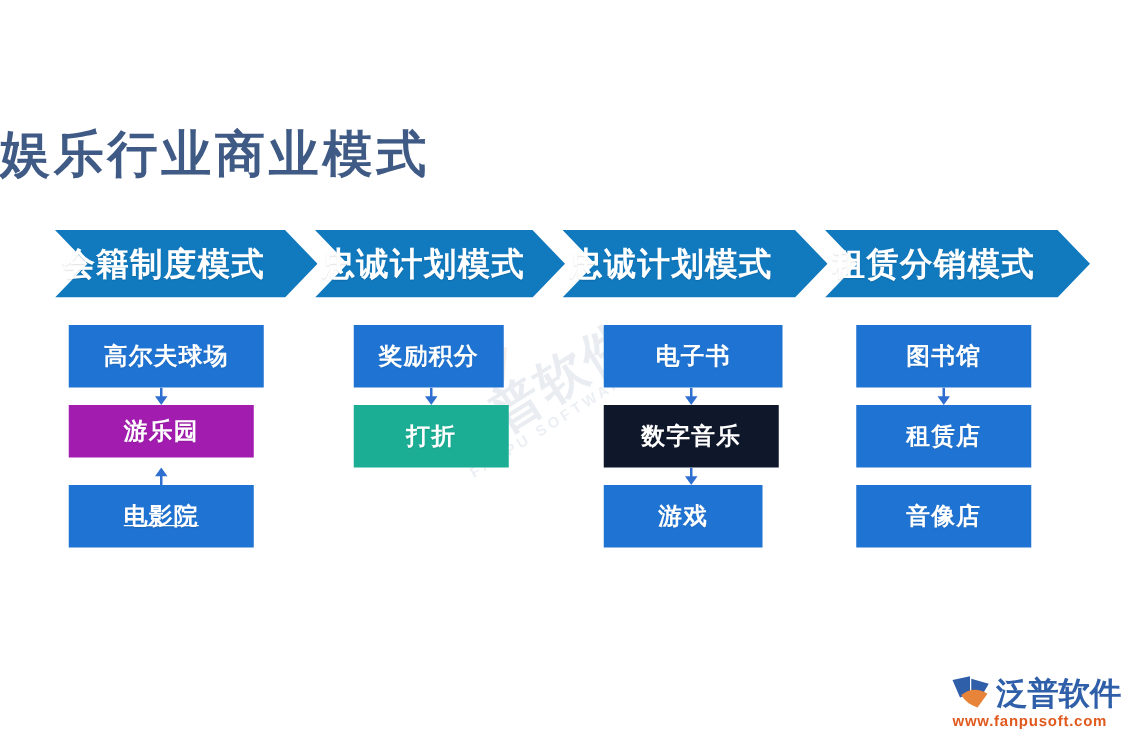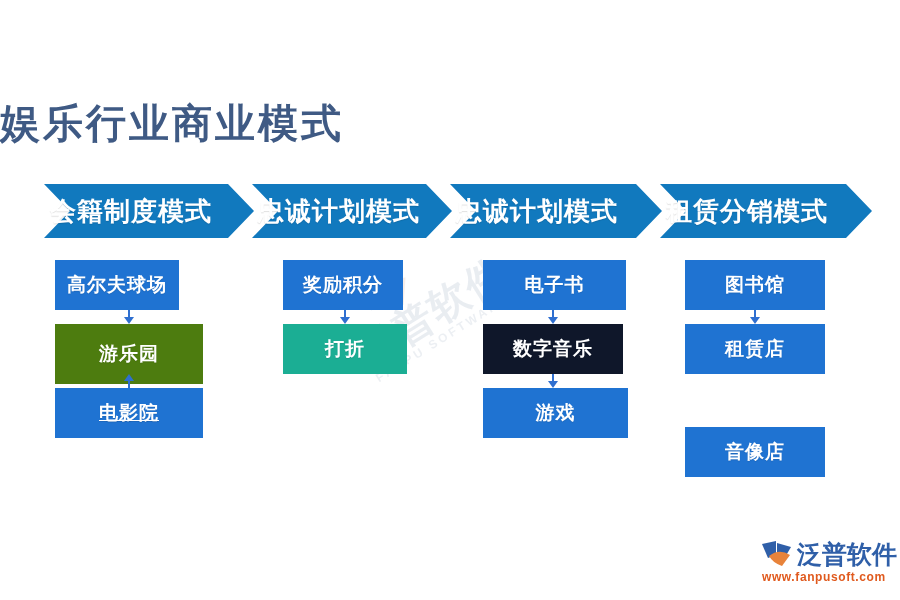--- a/index.html
+++ b/index.html
@@ -236,22 +236,22 @@
       <div class="chevron" style="left: 660px; width: 212px;">
         <svg class="chev-shape" viewBox="0 0 212 54" preserveAspectRatio="none">
           <path d="M0,0 L186,0 L212,27 L186,54 L0,54 L26,27 Z" fill="#1179be"></path>
         </svg>
         <span class="chev-label">租赁分销模式</span>
       </div>
     </div>
 
   <div id="columns">
       <div class="column" style="left: 55px; top: 260px; width: 148px;">
-        <div class="node-box" style="top: 0px; width: 124px; height: 50px; background: rgb(31, 115, 210);">高尔夫球场</div>
-        <div class="node-box" style="top: 64px; width: 148px; height: 60px; background: #4d7c0f;">游乐园</div>
+        <div class="node-box" style="top: 0px; width: 156px; height: 50px; background: rgb(31, 115, 210);">高尔夫球场</div>
+        <div class="node-box" style="top: 64px; width: 148px; height: 42px; background: #a21caf;">游乐园</div>
         <div class="node-box" style="top: 128px; width: 148px; height: 50px; background: rgb(31, 115, 210); text-decoration: underline;">电影院</div>
         <div class="connector" style="left: 67px; top: 50px; height: 14px;">
           <svg width="14" height="14" viewBox="0 0 14 14">
             <rect x="6" y="0" width="2" height="8" fill="#2f6fd0"></rect>
             <path d="M2,7 L12,7 L7,14 Z" fill="#2f6fd0"></path>
           </svg>
         </div>
         <div class="connector" style="left: 67px; top: 114px; height: 14px;">
           <svg width="14" height="14" viewBox="0 0 14 14">
             <rect x="6" y="6" width="2" height="8" fill="#2f6fd0"></rect>
@@ -265,38 +265,38 @@
         <div class="connector" style="left: 55px; top: 50px; height: 14px;">
           <svg width="14" height="14" viewBox="0 0 14 14">
             <rect x="6" y="0" width="2" height="8" fill="#2f6fd0"></rect>
             <path d="M2,7 L12,7 L7,14 Z" fill="#2f6fd0"></path>
           </svg>
         </div>
       </div>
       <div class="column" style="left: 483px; top: 260px; width: 140px;">
         <div class="node-box" style="top: 0px; width: 143px; height: 50px; background: rgb(31, 115, 210);">电子书</div>
         <div class="node-box" style="top: 64px; width: 140px; height: 50px; background: #0f172a;">数字音乐</div>
-        <div class="node-box" style="top: 128px; width: 145px; height: 50px; background: rgb(31, 115, 210);">游戏</div>
+        <div class="node-box" style="top: 128px; width: 127px; height: 50px; background: rgb(31, 115, 210);">游戏</div>
         <div class="connector" style="left: 63px; top: 50px; height: 14px;">
           <svg width="14" height="14" viewBox="0 0 14 14">
             <rect x="6" y="0" width="2" height="8" fill="#2f6fd0"></rect>
             <path d="M2,7 L12,7 L7,14 Z" fill="#2f6fd0"></path>
           </svg>
         </div>
         <div class="connector" style="left: 63px; top: 114px; height: 14px;">
           <svg width="14" height="14" viewBox="0 0 14 14">
             <rect x="6" y="0" width="2" height="8" fill="#2f6fd0"></rect>
             <path d="M2,7 L12,7 L7,14 Z" fill="#2f6fd0"></path>
           </svg>
         </div>
       </div>
       <div class="column" style="left: 685px; top: 260px; width: 140px;">
         <div class="node-box" style="top: 0px; width: 140px; height: 50px; background: rgb(31, 115, 210);">图书馆</div>
         <div class="node-box" style="top: 64px; width: 140px; height: 50px; background: rgb(31, 115, 210);">租赁店</div>
-        <div class="node-box" style="top: 128px; width: 140px; height: 50px; background: rgb(31, 115, 210); margin-top: 39px;">音像店</div>
+        <div class="node-box" style="top: 128px; width: 140px; height: 50px; background: rgb(31, 115, 210);">音像店</div>
         <div class="connector" style="left: 63px; top: 50px; height: 14px;">
           <svg width="14" height="14" viewBox="0 0 14 14">
             <rect x="6" y="0" width="2" height="8" fill="#2f6fd0"></rect>
             <path d="M2,7 L12,7 L7,14 Z" fill="#2f6fd0"></path>
           </svg>
         </div>
       </div>
     </div>
 
   <div id="footer-logo">

